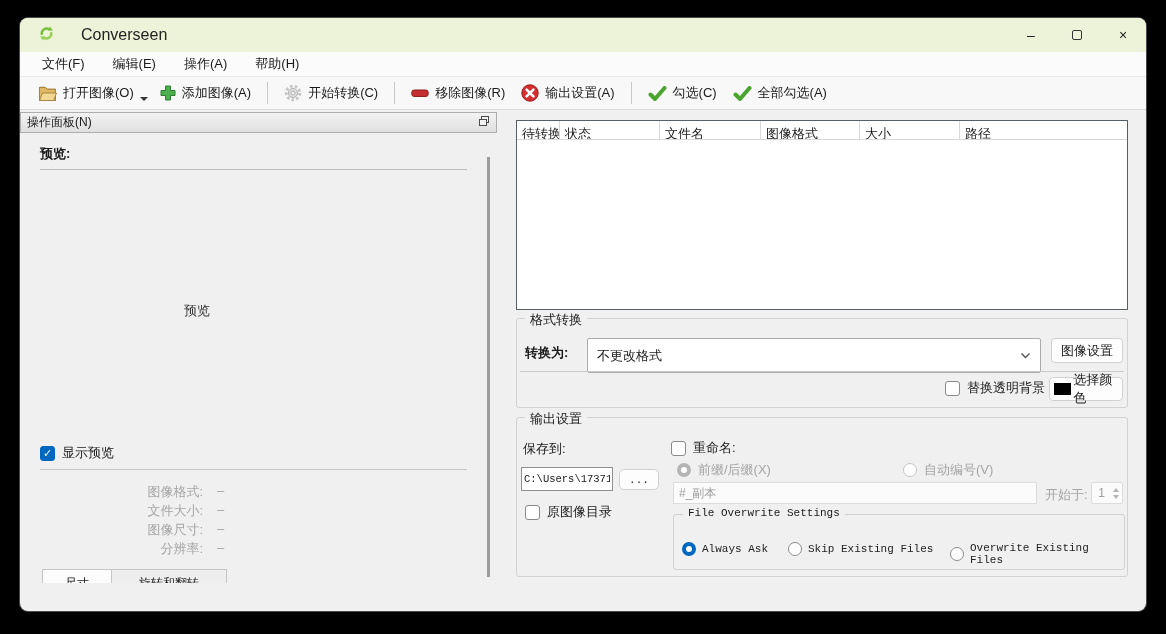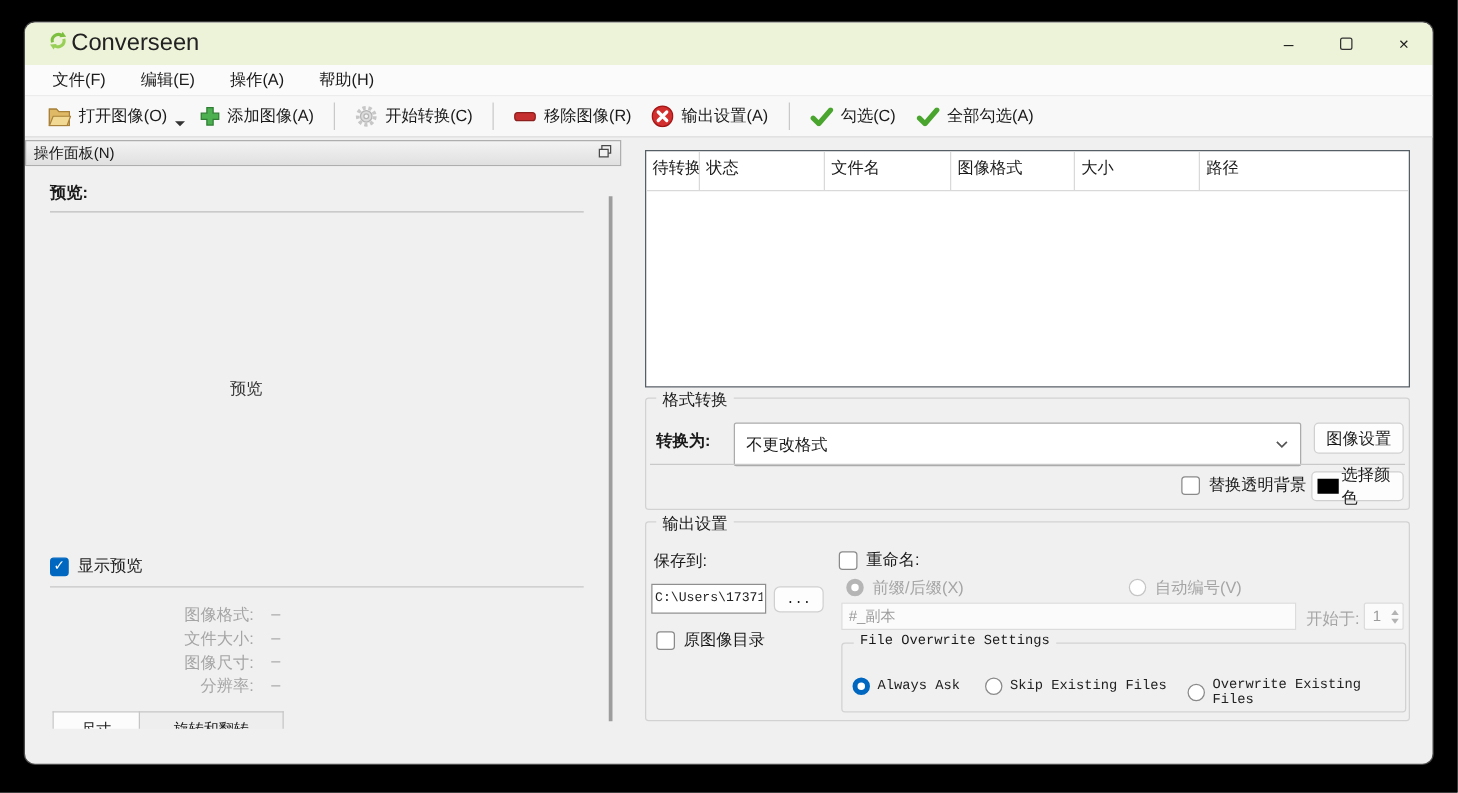--- a/index.html
+++ b/index.html
@@ -4,21 +4,21 @@
 <style>
   * { margin:0; padding:0; box-sizing:border-box; }
   html,body { width:1166px; height:634px; background:#000; position:relative;
               font-family:"Liberation Sans", sans-serif; color:#1a1a1a; }
   .window { position:absolute; left:20px; top:18px; width:1126px; height:593px;
             background:#f0f0f0; border-radius:8px; overflow:hidden;
             box-shadow:0 0 0 1px #4a4a4a; }
 
   
   .titlebar { height:34px; background:#edf3d8; display:flex; align-items:center; padding-left:18px; }
-  .app-title { font-size:19px; margin-left:2px; color:#222; }
+  .app-title { font-size:16px; margin-left:26px; color:#222; }
   .win-controls { margin-left:auto; display:flex; height:100%; }
   .win-btn { width:46px; height:100%; display:flex; align-items:center; justify-content:center;
              font-size:14px; color:#222; }
   .max-glyph { width:10px; height:10px; border:1px solid #333; border-radius:2px; display:block; }
 
   
   .menubar { height:25px; background:#fbfbfb; border-bottom:1px solid #ececec;
              display:flex; align-items:center; padding-left:12px; font-size:13px; }
   .menu-item { padding:3px 10px; margin-right:8px; }
 
@@ -49,21 +49,21 @@
   .vscroll { position:absolute; left:467px; top:24px; width:3px; height:420px; background:#9d9d9d; }
   .tabs { position:absolute; left:22px; top:436px; display:flex; font-size:12px; }
   .tab { height:26px; display:flex; align-items:flex-start; justify-content:center; padding-top:5px;
          border:1px solid #c6c6c6; }
   .tab.sel { width:70px; background:#fcfcfc; border-bottom:none; }
   .tab.unsel { width:115px; background:#eeeeee; border-left:none; }
 
   
   .ftable { position:absolute; left:496px; top:102px; width:612px; height:190px;
             background:#fff; border:1px solid #565e66; }
-  .thead { display:flex; height:32px; border-bottom:1px solid #d9d9d9; font-size:13px; }
+  .thead { display:flex; height:19px; border-bottom:1px solid #d9d9d9; font-size:13px; }
   .th { padding:4px 0 0 5px; border-right:1px solid #d9d9d9; overflow:hidden; white-space:nowrap; }
   .th.c0{width:43px;} .th.c1{width:100px;} .th.c2{width:101px;} .th.c3{width:99px;}
   .th.c4{width:100px;} .th.c5{flex:1; border-right:none;}
 
   
   .group { position:absolute; border:1px solid #d2d2d2; border-radius:3px; }
   .gtitle { position:absolute; top:-8px; left:8px; background:#f0f0f0; padding:0 5px; font-size:13px; }
   .format-group { left:496px; top:300px; width:612px; height:90px; }
   .output-group { left:496px; top:399px; width:612px; height:160px; }
 

